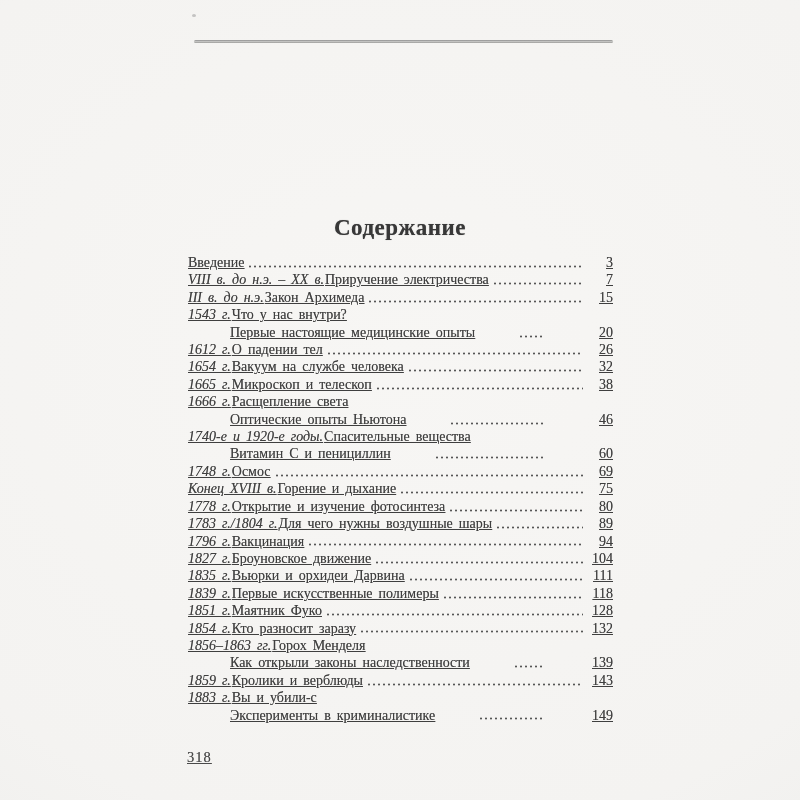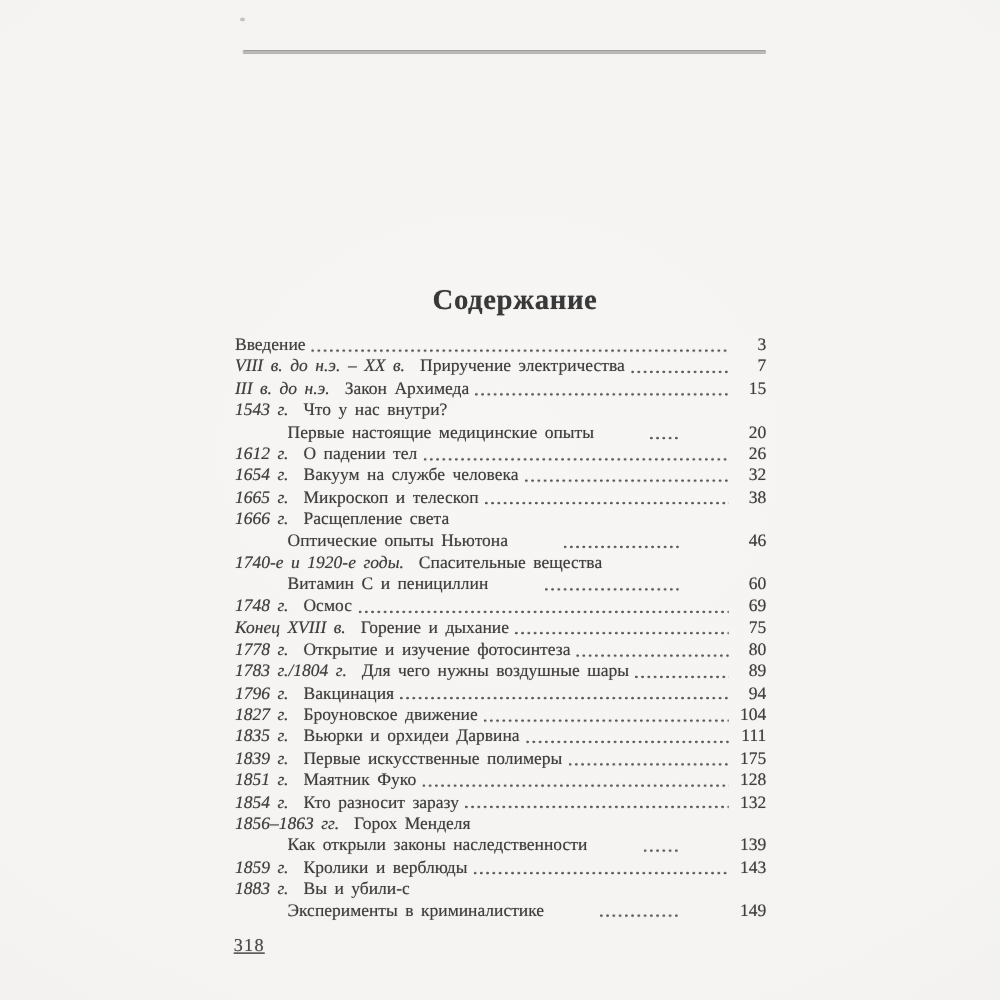--- a/index.html
+++ b/index.html
@@ -37,50 +37,51 @@
     height: 3px;
     background: linear-gradient(to bottom, #8d8d8d, #c8c8c6 55%, #989896);
     border-radius: 2px;
   }
 
   .toc-title {
     position: absolute;
     left: 188px;
     top: 215px;
     width: 424px;
-    margin: 12px;
+    margin: 0;
     text-align: center;
     font-size: 23px;
     font-weight: 700;
     letter-spacing: .5px;
     color: #383838;
     text-shadow: 0 0 .7px rgba(56,56,56,.65);
   }
 
   .toc-list {
     position: absolute;
     left: 188px;
-    top: 268px;
+    top: 254px;
     width: 425px;
     font-size: 14px;
     line-height: 17.4px;
     word-spacing: 2.5px;
     color: #3f3f3f;
     text-shadow: 0 0 .6px rgba(63,63,63,.6);
+    text-decoration: underline;
   }
 
   .toc-row {
     display: flex;
     align-items: baseline;
     white-space: nowrap;
   }
   .toc-row.indent { padding-left: 42px; gap: 40px; }
 
   .entry-label { flex: 0 0 auto; }
-  .entry-prefix { font-style: italic; margin-right: 12px; }
+  .entry-prefix { font-style: italic; margin-right: 1px; }
 
   .leader {
     flex: 1 1 auto;
     min-width: 6px;
     height: 3px;
     align-self: flex-end;
     margin: 0 3px 3.5px 5px;
     background-image: radial-gradient(circle at 1px 1.5px, #565656 0.85px, rgba(0,0,0,0) 1.25px);
     background-size: 5px 3px;
     background-repeat: repeat-x;
@@ -199,21 +200,21 @@
         <span class="page-num">104</span>
       </div>
       <div class="toc-row">
         <span class="entry-label"><em class="entry-prefix">1835 г.</em><span>Вьюрки и орхидеи Дарвина</span></span>
         <span class="leader"></span>
         <span class="page-num">111</span>
       </div>
       <div class="toc-row">
         <span class="entry-label"><em class="entry-prefix">1839 г.</em><span>Первые искусственные полимеры</span></span>
         <span class="leader"></span>
-        <span class="page-num">175</span>
+        <span class="page-num">118</span>
       </div>
       <div class="toc-row">
         <span class="entry-label"><em class="entry-prefix">1851 г.</em><span>Маятник Фуко</span></span>
         <span class="leader"></span>
         <span class="page-num">128</span>
       </div>
       <div class="toc-row">
         <span class="entry-label"><em class="entry-prefix">1854 г.</em><span>Кто разносит заразу</span></span>
         <span class="leader"></span>
         <span class="page-num">132</span>

